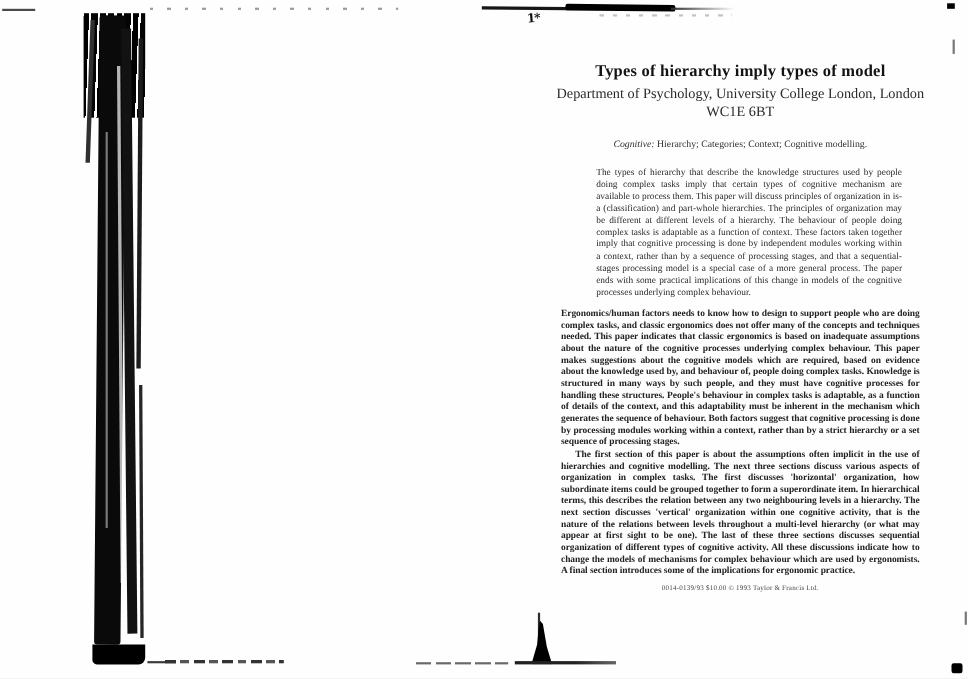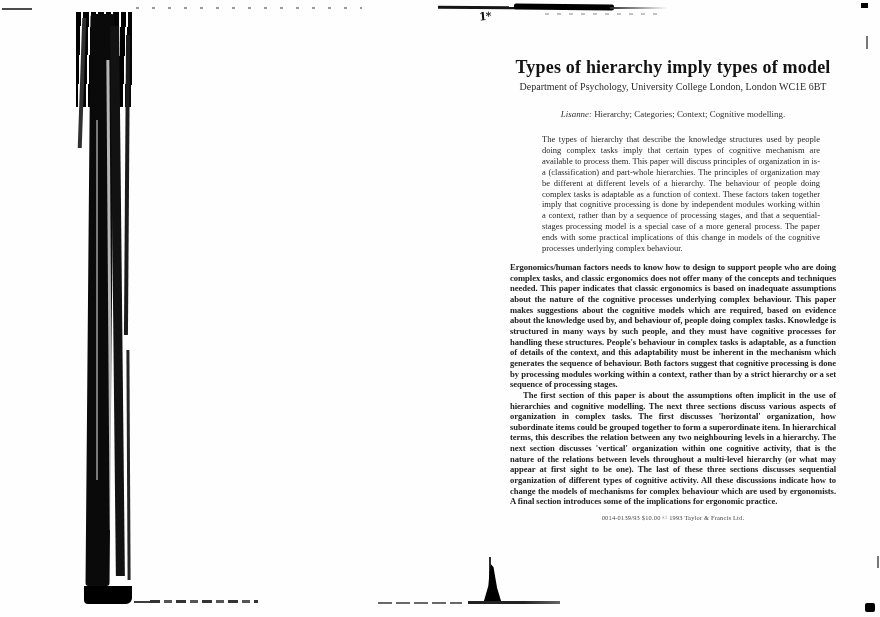--- a/index.html
+++ b/index.html
@@ -16,29 +16,29 @@
     position:absolute;left:500px;top:30px;width:346px;
     filter:blur(0.24px) contrast(1.05);
     color:#262626;
   }
   .journal-header{
     margin:7px 0 0 24px;
     font-size:8.5px;letter-spacing:.4px;color:#3a3a3a;
   }
   .paper-title{
     margin:27px 0 0 0;text-align:center;
-    font-weight:bold;font-size:18px;letter-spacing:.2px;color:#181818;
+    font-weight:bold;font-size:15px;letter-spacing:.2px;color:#181818;
   }
   .author{
     margin:13px 0 0 0;text-align:center;
     font-variant:small-caps;font-size:9.5px;letter-spacing:.6px;color:#333;
   }
   .affiliation{
     margin:3px 0 0 0;text-align:center;
-    font-size:10px;color:#2e2e2e;
+    font-size:13px;color:#2e2e2e;
   }
   .keywords{
     margin:17px 0 0 0;text-align:center;font-size:8.9px;color:#333;
   }
   .keywords .kw-label{font-style:italic;}
   .abstract{
     margin:15px 0 0 42px;width:278px;
     font-size:8.5px;line-height:10.9px;text-align:justify;color:#2c2c2c;
   }
   .section-heading{
@@ -134,21 +134,21 @@
   <div class="art br-blob"></div>
   <div class="art br-tick"></div>
 
   <div id="content">
 
     <h1 class="paper-title">Types of hierarchy imply types of model</h1>
 
     <div class="affiliation">Department of Psychology, University College London, London WC1E 6BT</div>
 
     <div class="keywords">
-      <span class="kw-label">Lisanne:</span><span> Hierarchy; Categories; Context; Cognitive modelling.</span>
+      <span class="kw-label">Cognitive:</span><span> Hierarchy; Categories; Context; Cognitive modelling.</span>
     </div>
 
     <div class="abstract">The types of hierarchy that describe the knowledge structures used by people doing complex tasks imply that certain types of cognitive mechanism are available to process them. This paper will discuss principles of organization in is-a (classification) and part-whole hierarchies. The principles of organization may be different at different levels of a hierarchy. The behaviour of people doing complex tasks is adaptable as a function of context. These factors taken together imply that cognitive processing is done by independent modules working within a context, rather than by a sequence of processing stages, and that a sequential-stages processing model is a special case of a more general process. The paper ends with some practical implications of this change in models of the cognitive processes underlying complex behaviour.</div>
 
 
     <div class="bodytext">
       <p>Ergonomics/human factors needs to know how to design to support people who are doing complex tasks, and classic ergonomics does not offer many of the concepts and techniques needed. This paper indicates that classic ergonomics is based on inadequate assumptions about the nature of the cognitive processes underlying complex behaviour. This paper makes suggestions about the cognitive models which are required, based on evidence about the knowledge used by, and behaviour of, people doing complex tasks. Knowledge is structured in many ways by such people, and they must have cognitive processes for handling these structures. People's behaviour in complex tasks is adaptable, as a function of details of the context, and this adaptability must be inherent in the mechanism which generates the sequence of behaviour. Both factors suggest that cognitive processing is done by processing modules working within a context, rather than by a strict hierarchy or a set sequence of processing stages.</p>
       <p class="indented">The first section of this paper is about the assumptions often implicit in the use of hierarchies and cognitive modelling. The next three sections discuss various aspects of organization in complex tasks. The first discusses 'horizontal' organization, how subordinate items could be grouped together to form a superordinate item. In hierarchical terms, this describes the relation between any two neighbouring levels in a hierarchy. The next section discusses 'vertical' organization within one cognitive activity, that is the nature of the relations between levels throughout a multi-level hierarchy (or what may appear at first sight to be one). The last of these three sections discusses sequential organization of different types of cognitive activity. All these discussions indicate how to change the models of mechanisms for complex behaviour which are used by ergonomists. A final section introduces some of the implications for ergonomic practice.</p>
     </div>
 

